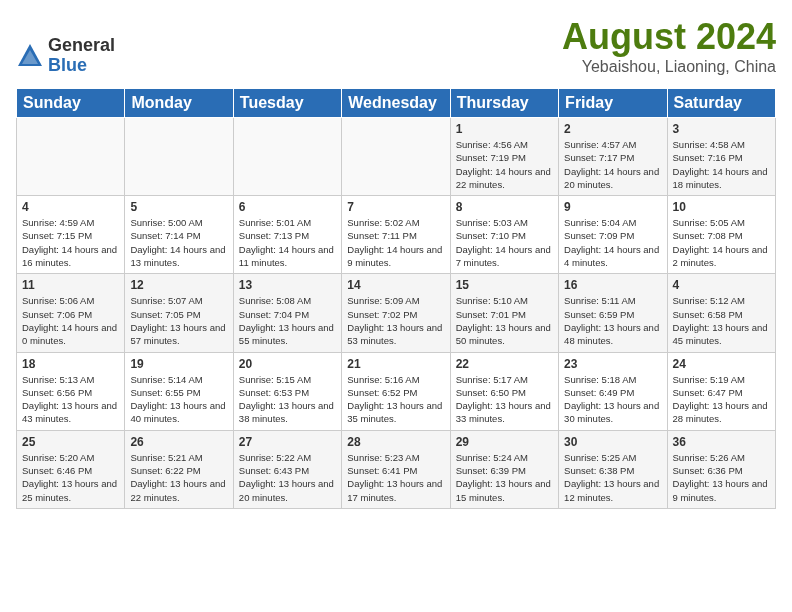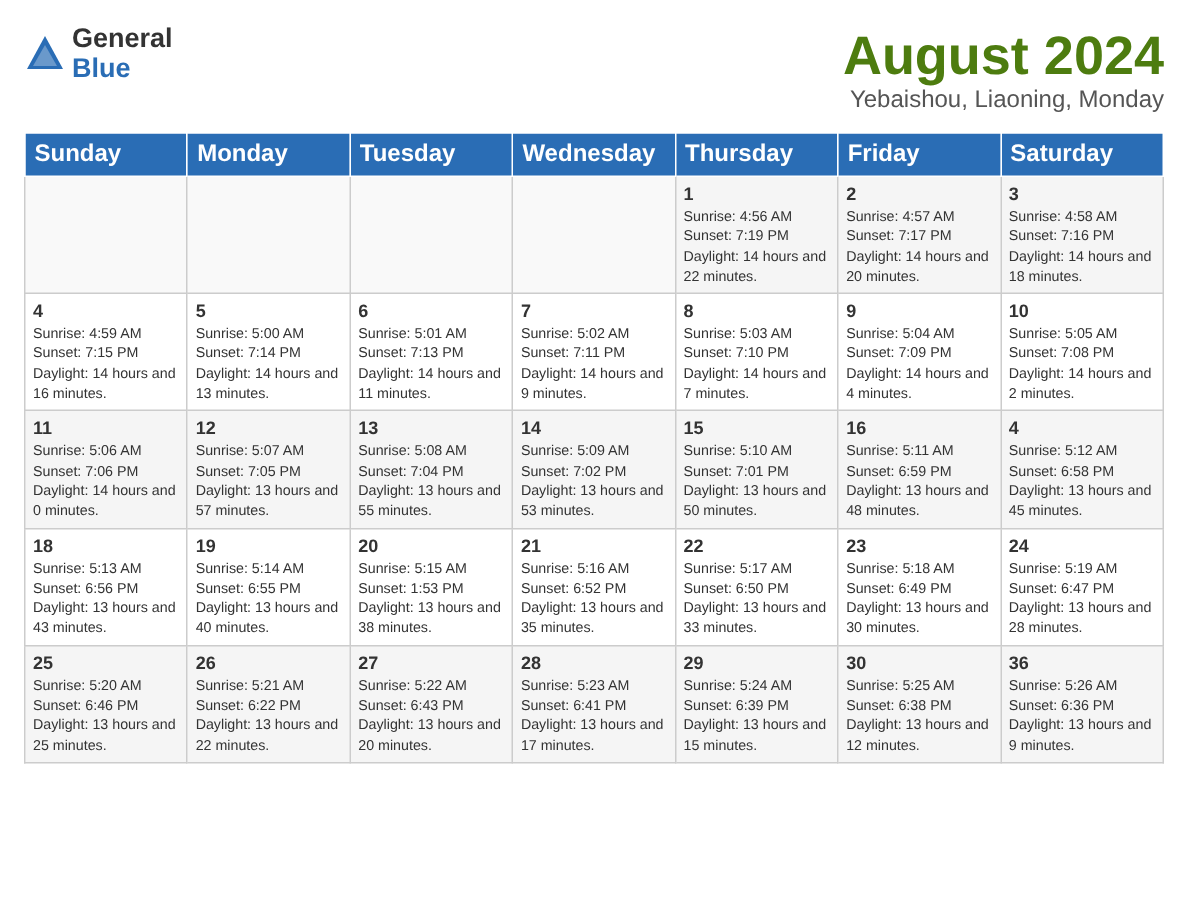--- a/index.html
+++ b/index.html
@@ -6,21 +6,21 @@
     body {
       font-family: Arial, sans-serif;
       background: #fff;
       width: 792px;
       min-height: 612px;
       padding: 16px;
     }
     .header {
       display: flex;
       justify-content: space-between;
-      align-items: flex-start;
+      align-items: flex-end;
       margin-bottom: 12px;
       gap: 42px;
     }
     .logo {
       display: flex;
       align-items: center;
     }
     .logo-text {
       display: flex;
       flex-direction: column;
@@ -105,21 +105,21 @@
       <polygon points="14,2 26,24 2,24" fill="#2a6db5"></polygon>
       <polygon points="14,8 22,22 6,22" fill="#fff" opacity="0.3"></polygon>
     </svg>
     <div class="logo-text">
       <span class="logo-general">General</span>
       <span class="logo-blue">Blue</span>
     </div>
   </div>
   <div class="title-block">
     <div class="month-year">August 2024</div>
-    <div class="location">Yebaishou, Liaoning, Monday</div>
+    <div class="location">Yebaishou, Liaoning, China</div>
   </div>
 </div>
 
 <table class="calendar">
   <thead>
     <tr>
     <th>Sunday</th>
         <th>Monday</th>
         <th>Tuesday</th>
         <th>Wednesday</th>
@@ -269,21 +269,21 @@
         <td>
           <div class="day-num">19</div>
           <div class="day-info">Sunrise: 5:14 AM
 Sunset: 6:55 PM
 Daylight: 13 hours
 and 40 minutes.</div>
         </td>
         <td>
           <div class="day-num">20</div>
           <div class="day-info">Sunrise: 5:15 AM
-Sunset: 1:53 PM
+Sunset: 6:53 PM
 Daylight: 13 hours
 and 38 minutes.</div>
         </td>
         <td>
           <div class="day-num">21</div>
           <div class="day-info">Sunrise: 5:16 AM
 Sunset: 6:52 PM
 Daylight: 13 hours
 and 35 minutes.</div>
         </td>

